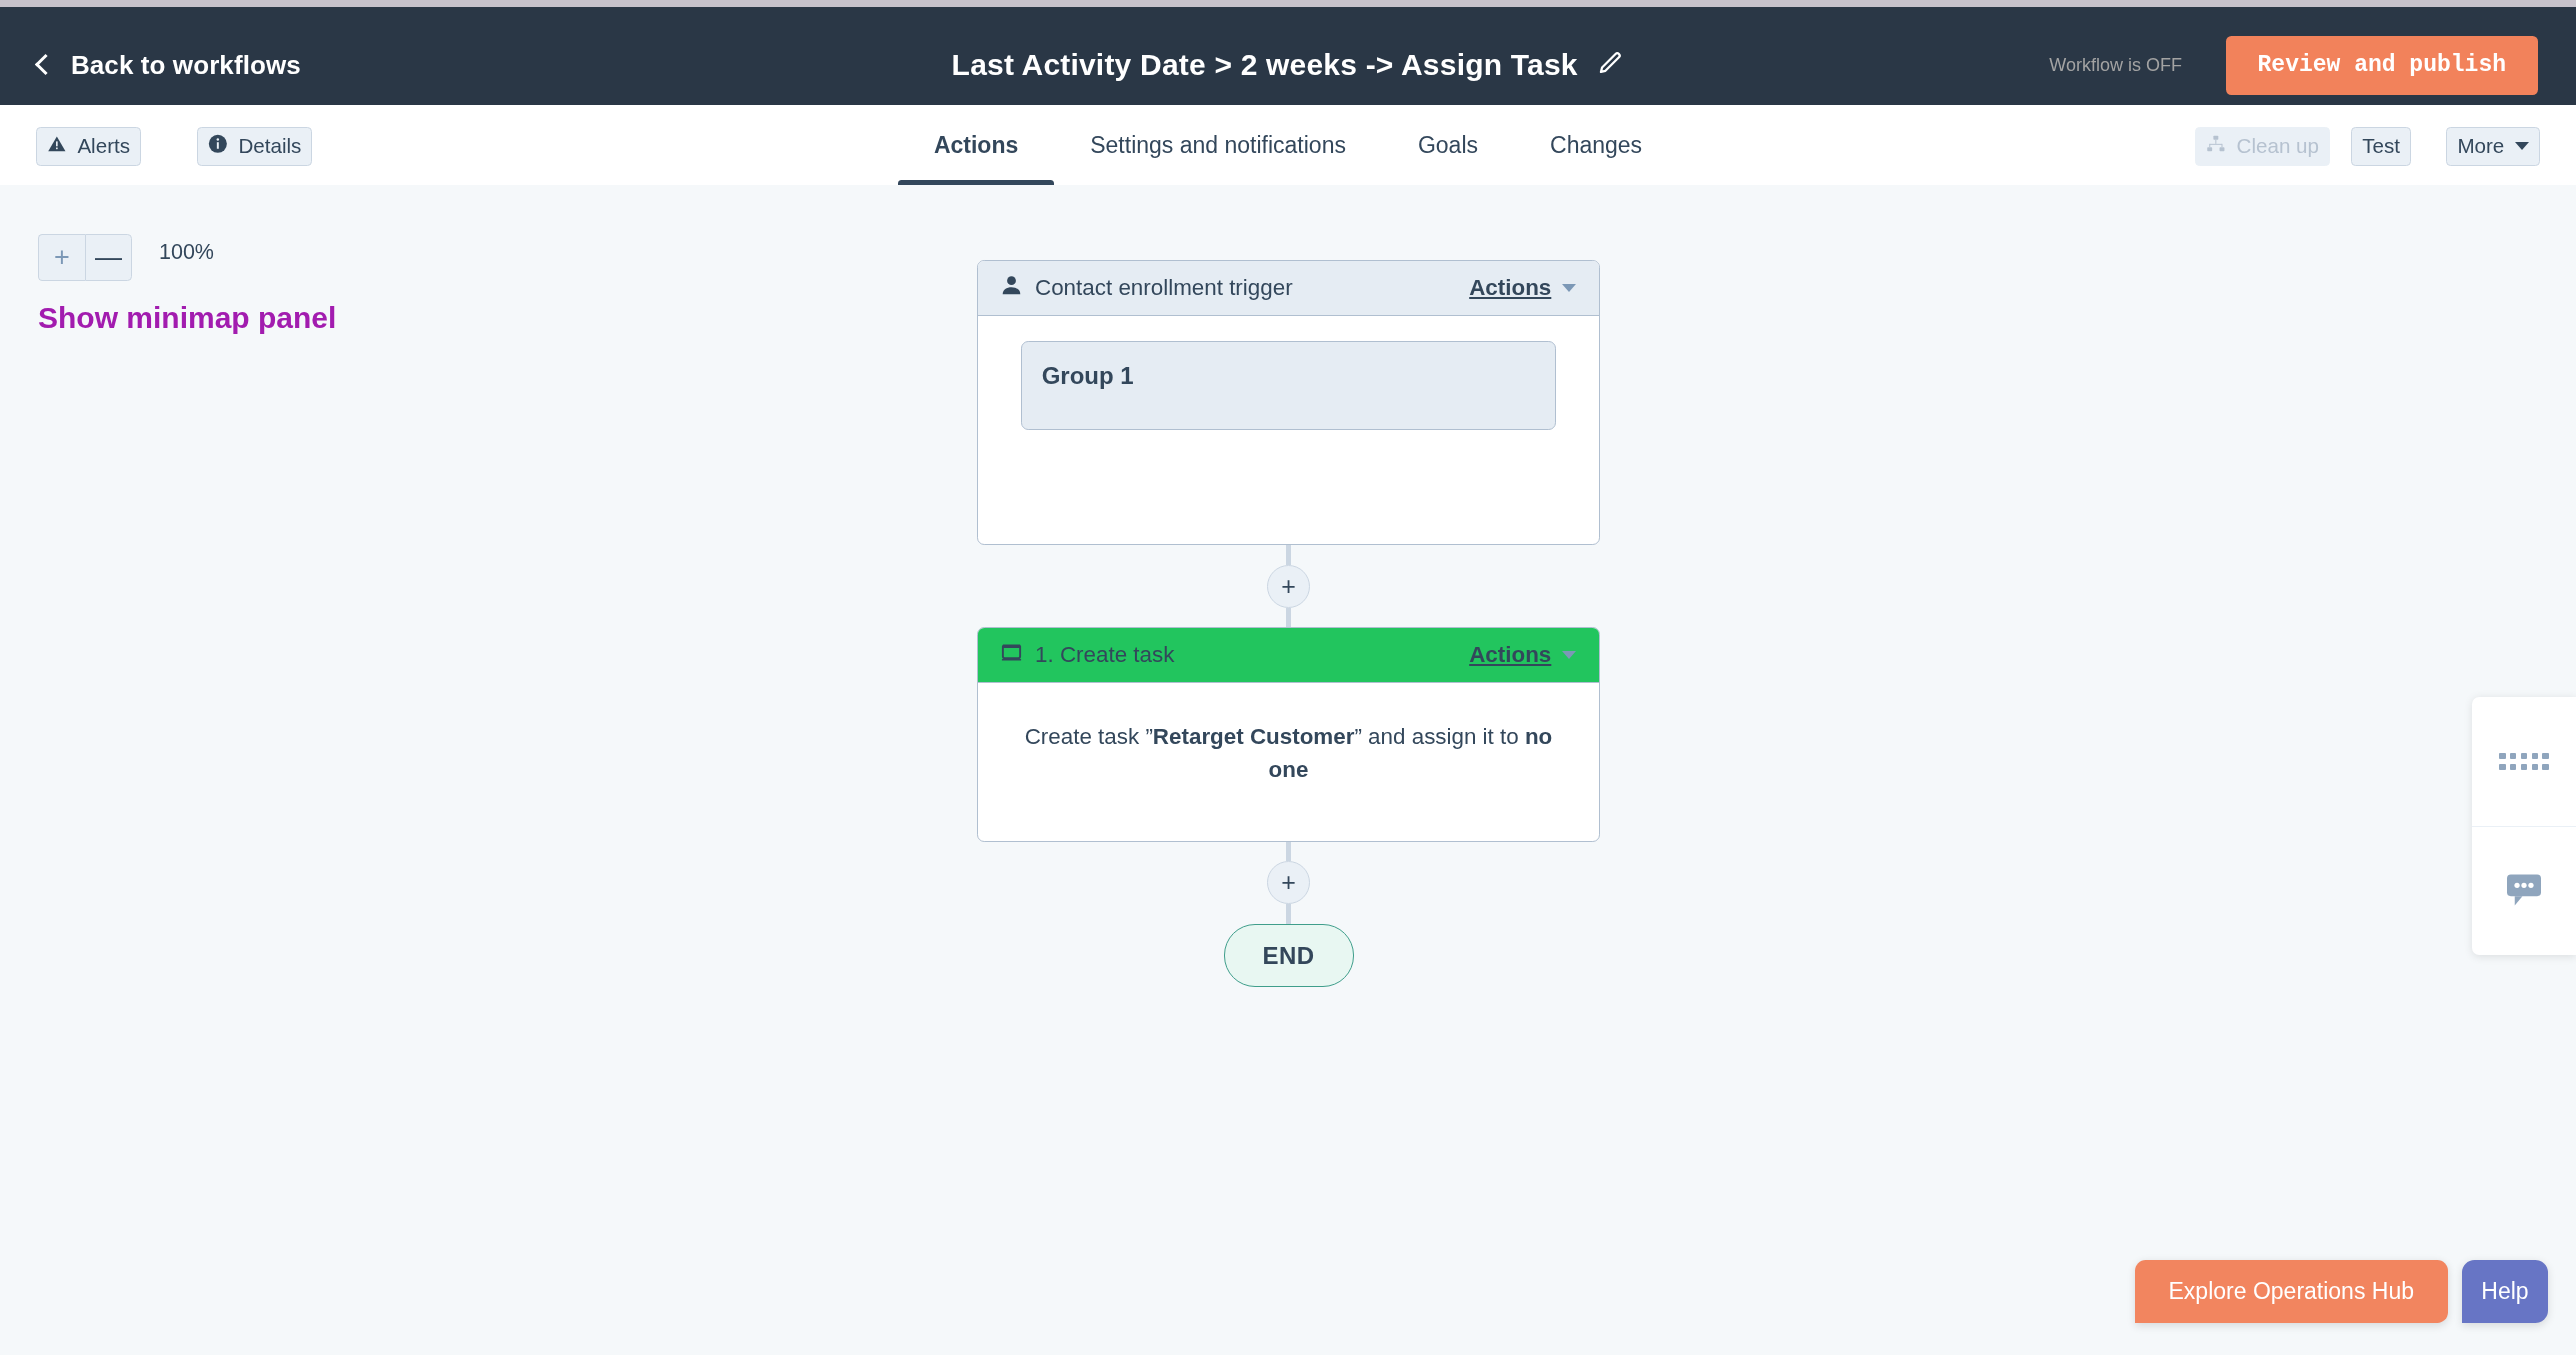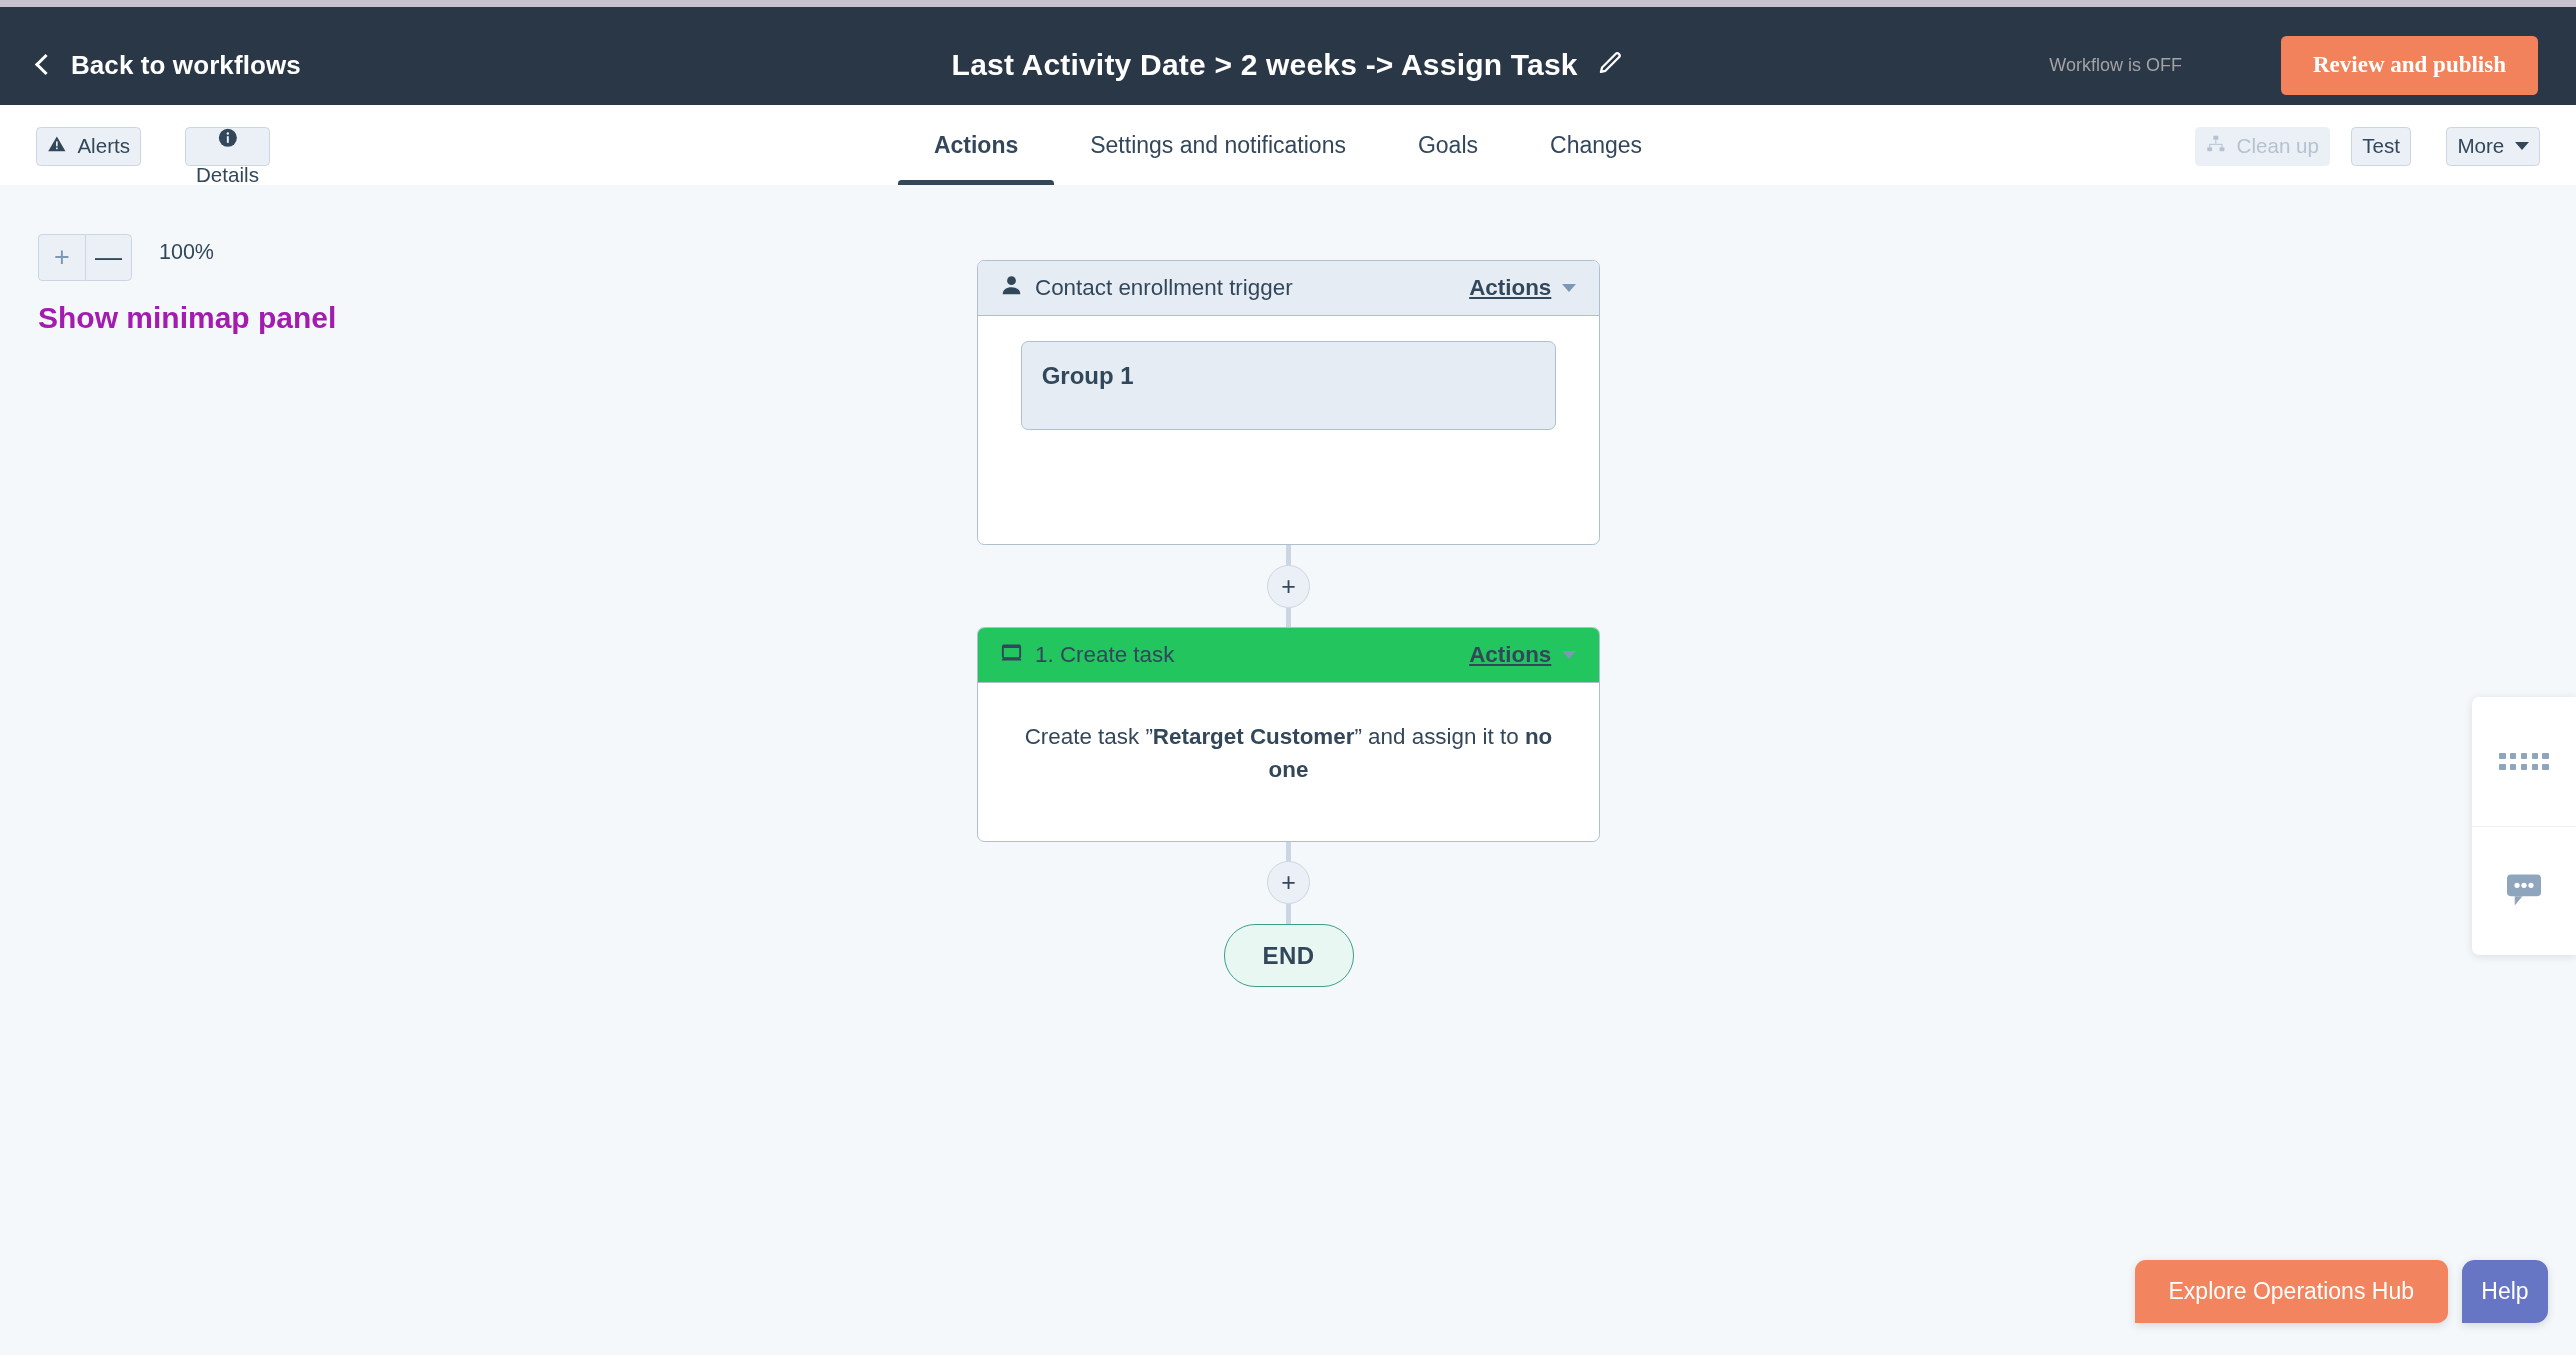--- a/index.html
+++ b/index.html
@@ -84,21 +84,21 @@
     right: 38px;
     background: #f2825b;
     color: #ffffff;
     font-size: 23px;
     font-weight: bold;
     border: none;
     border-radius: 5.4px;
     height: 59px;
     padding: 0 32px;
     cursor: pointer;
-    font-family: Liberation Serif, serif;
+    font-family: Liberation Mono, monospace;
   }
 
   
   .toolbar {
     position: absolute;
     top: 105px; left: 0;
     width: 2576px;
     height: 81px;
     background: #ffffff;
     border-bottom: 1.8px solid #dfe3eb;
@@ -114,21 +114,21 @@
     border: 0.9px solid #cbd6e2;
     border-radius: 4.5px;
     color: #33475b;
     font-size: 20.6px;
     padding: 0 10px;
     cursor: pointer;
     font-family: inherit;
     white-space: nowrap;
   }
   .btn-alerts { left: 36px; }
-  .btn-details { left: 185px; flex-direction: column; }
+  .btn-details { left: 197px; }
 
   .tabs {
     position: absolute;
     top: 0; left: 0;
     width: 2576px;
     height: 81px;
     display: flex;
     align-items: center;
     justify-content: center;
     gap: 0;

